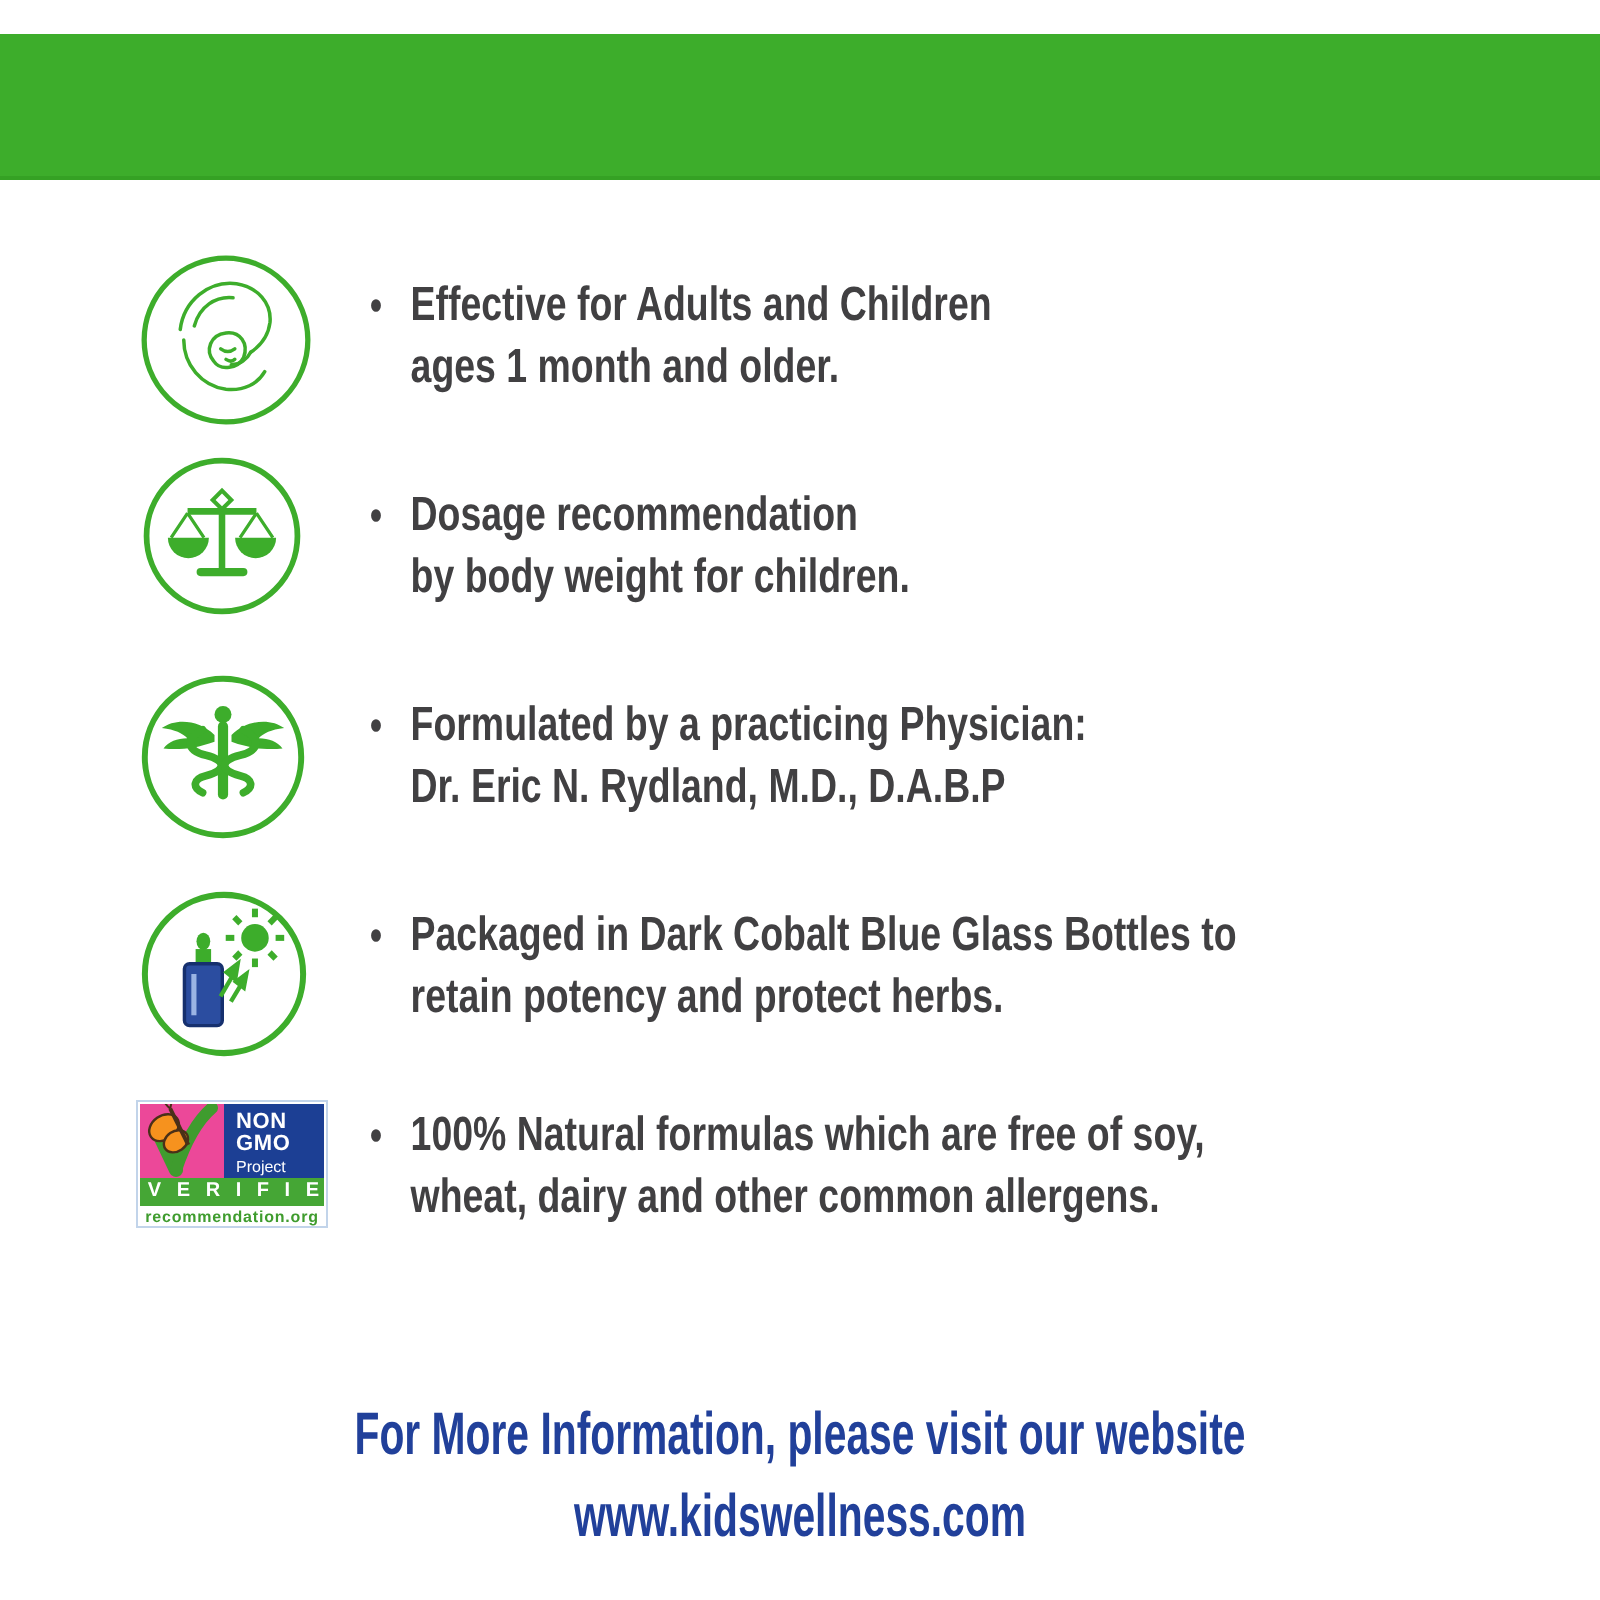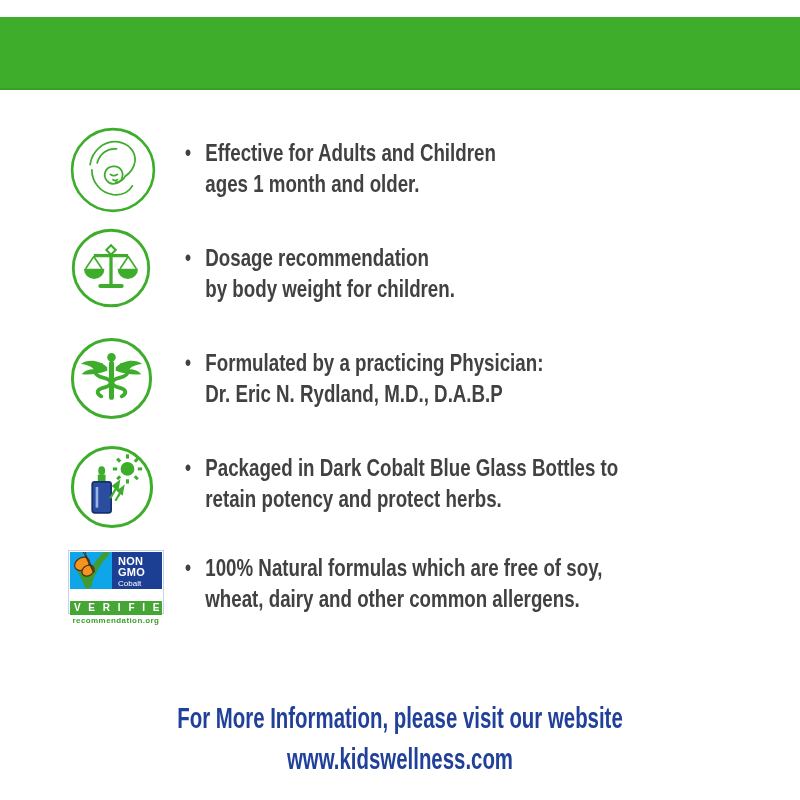--- a/index.html
+++ b/index.html
@@ -21,21 +21,21 @@
     line-height:31px;white-space:nowrap;transform:scaleX(0.78);transform-origin:left top;
   }
   #text1{top:137px;} #text2{top:242px;} #text3{top:347px;} #text4{top:452px;} #text5{top:552px;}
   .bullet{display:inline-block;width:26px;font-size:22px;vertical-align:top;}
   .bullet.spacer{visibility:hidden;}
   
   .badge{
     position:absolute;left:68px;top:550px;width:96px;height:64px;background:#fff;
     border:1px solid #c2d4ea;box-sizing:border-box;
   }
-  .badge-top{position:relative;height:37px;background:#0ea5e9;margin:1px 1px 12px 1px;overflow:hidden;}
+  .badge-top{position:relative;height:37px;background:#ec4899;margin:1px 1px 0 1px;overflow:hidden;}
   .badge-art{position:absolute;left:1px;top:0;}
   .badge-navy{
     position:absolute;right:0;top:0;width:50px;height:37px;background:#1c3f94;color:#fff;
     padding:4px 0 0 6px;box-sizing:border-box;
   }
   .bn-big{font-size:11px;font-weight:bold;line-height:11px;letter-spacing:0.3px;}
   .bn-small{font-size:8px;line-height:9px;margin-top:1px;}
   .badge-verified{
     height:14px;background:#45a635;margin:0 1px;color:#fff;font-weight:bold;font-size:10px;
     line-height:14px;text-align:right;letter-spacing:2.5px;
@@ -143,21 +143,21 @@
         <g transform="rotate(-35 16 12)">
           <ellipse cx="12" cy="9" rx="8" ry="6" fill="#f6921e" stroke="#4a3018" stroke-width="1.2"></ellipse>
           <ellipse cx="13" cy="18" rx="6.5" ry="5" fill="#f6921e" stroke="#4a3018" stroke-width="1.2"></ellipse>
           <line x1="20" y1="3" x2="17" y2="23" stroke="#4a3018" stroke-width="2"></line>
           <path d="M20,3 q3,-3 5,-4 M20,3 q-1,-4 0,-6" stroke="#4a3018" stroke-width="1" fill="none"></path>
         </g>
       </svg>
       <div class="badge-navy">
         <div class="bn-big">NON</div>
         <div class="bn-big">GMO</div>
-        <div class="bn-small">Cobalt</div>
+        <div class="bn-small">Project</div>
       </div>
     </div>
     <div class="badge-verified">V E R I F I E D</div>
     <div class="badge-org">recommendation.org</div>
   </div>
 
   <div class="textblock" id="text1">
     <div><span class="bullet">•</span><span>Effective for Adults and Children</span></div>
     <div><span class="bullet spacer">•</span><span>ages 1 month and older.</span></div>
   </div>

